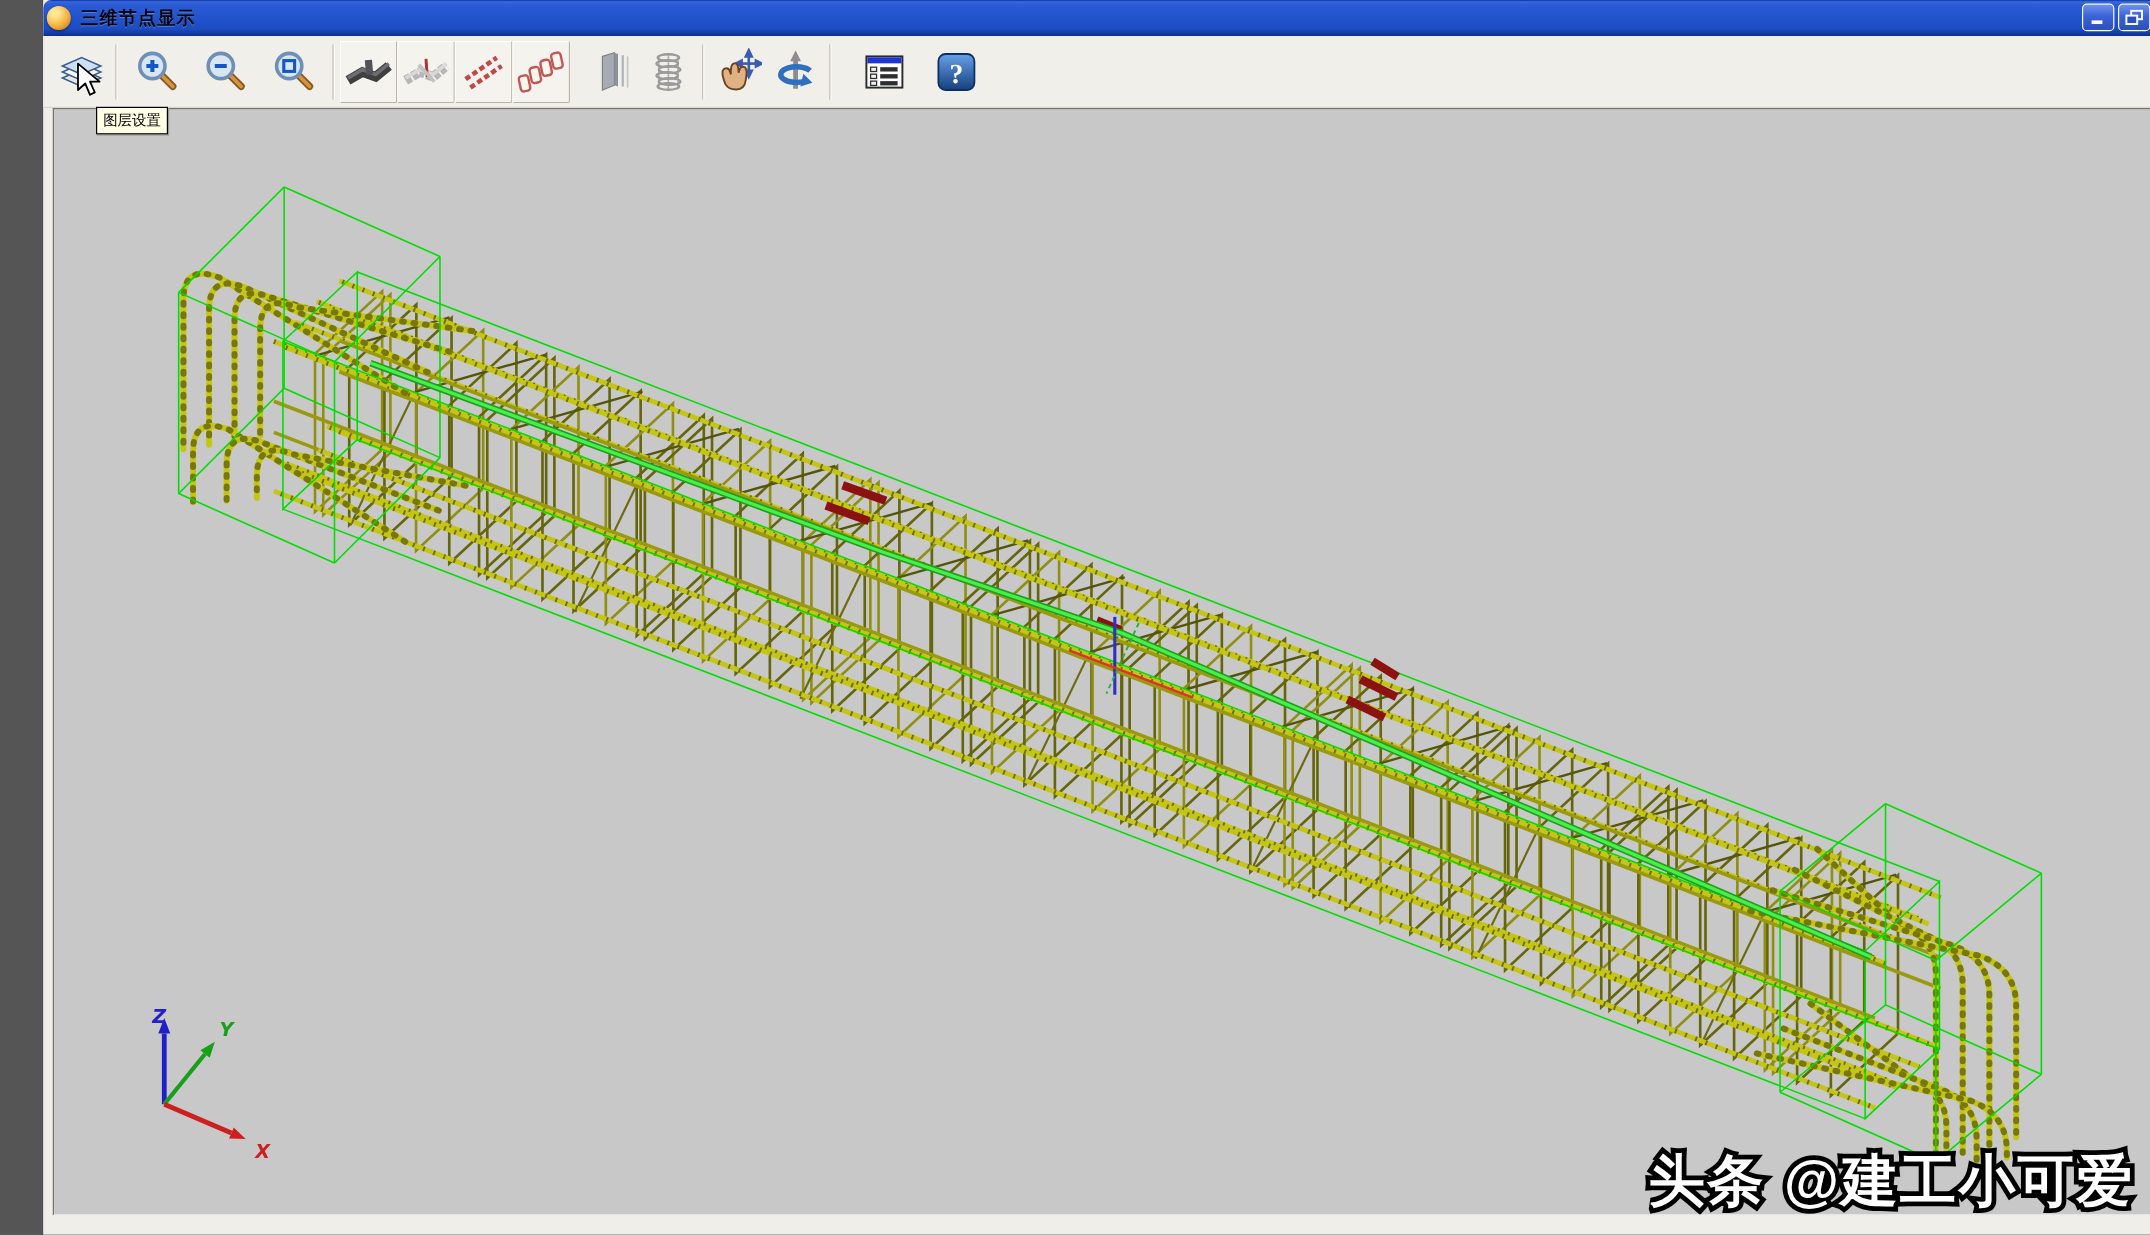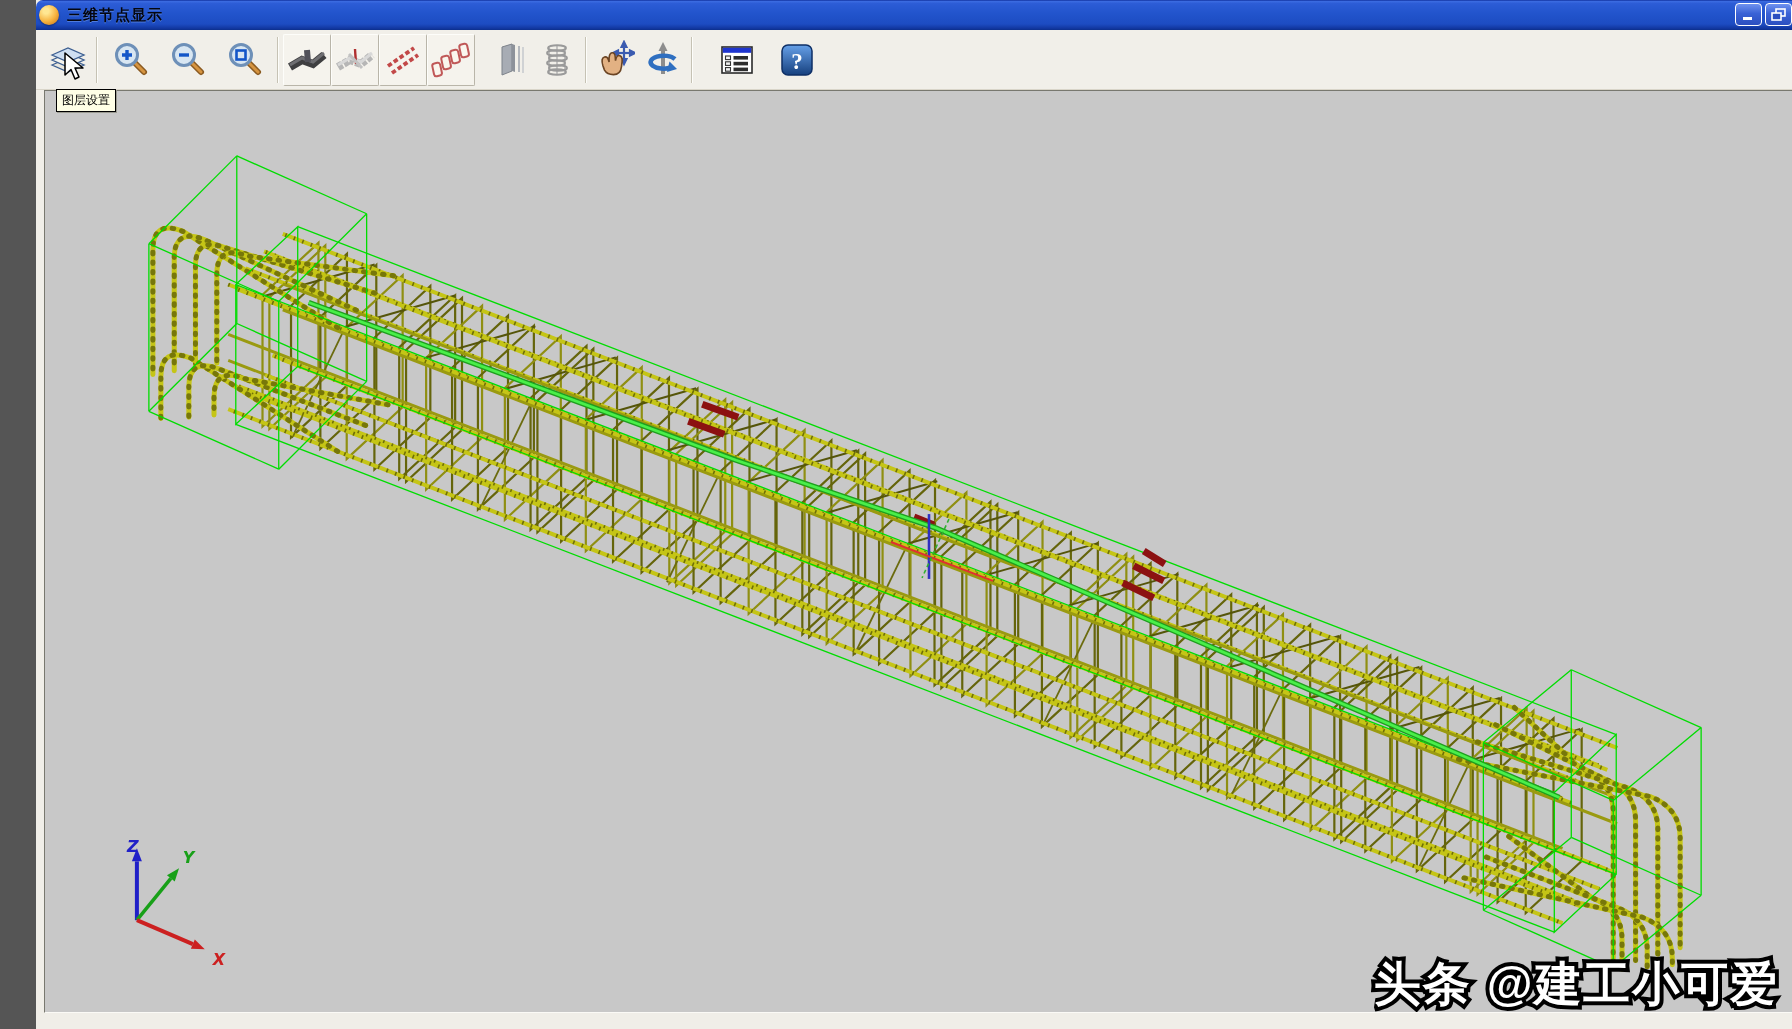--- a/index.html
+++ b/index.html
@@ -53,21 +53,21 @@
     border-right:1px solid #fbfaf6;border-bottom:1px solid #fbfaf6;
   }
   .viewport>svg{width:100%;height:100%;display:block;}
   .axis-label{font:italic bold 16px "DejaVu Sans",sans-serif;}
   .watermark{
     font-family:"Liberation Sans",sans-serif;font-size:47px;font-weight:bold;
     fill:#ffffff;stroke:#000;stroke-width:8px;paint-order:stroke;letter-spacing:2px;
   }
   
   .tooltip{
-    position:absolute;left:20px;top:89px;z-index:30;
+    position:absolute;left:44px;top:89px;z-index:30;
     background:#ffffe6;border:1px solid #000;box-shadow:1px 1px 0 #9a9a90;
     font-size:12px;color:#000;padding:2px 5px;white-space:nowrap;
   }
   .cursor{position:absolute;left:27px;top:52px;z-index:31;}
 </style>
 </head>
 <body>
 
 <div class="window">
 

